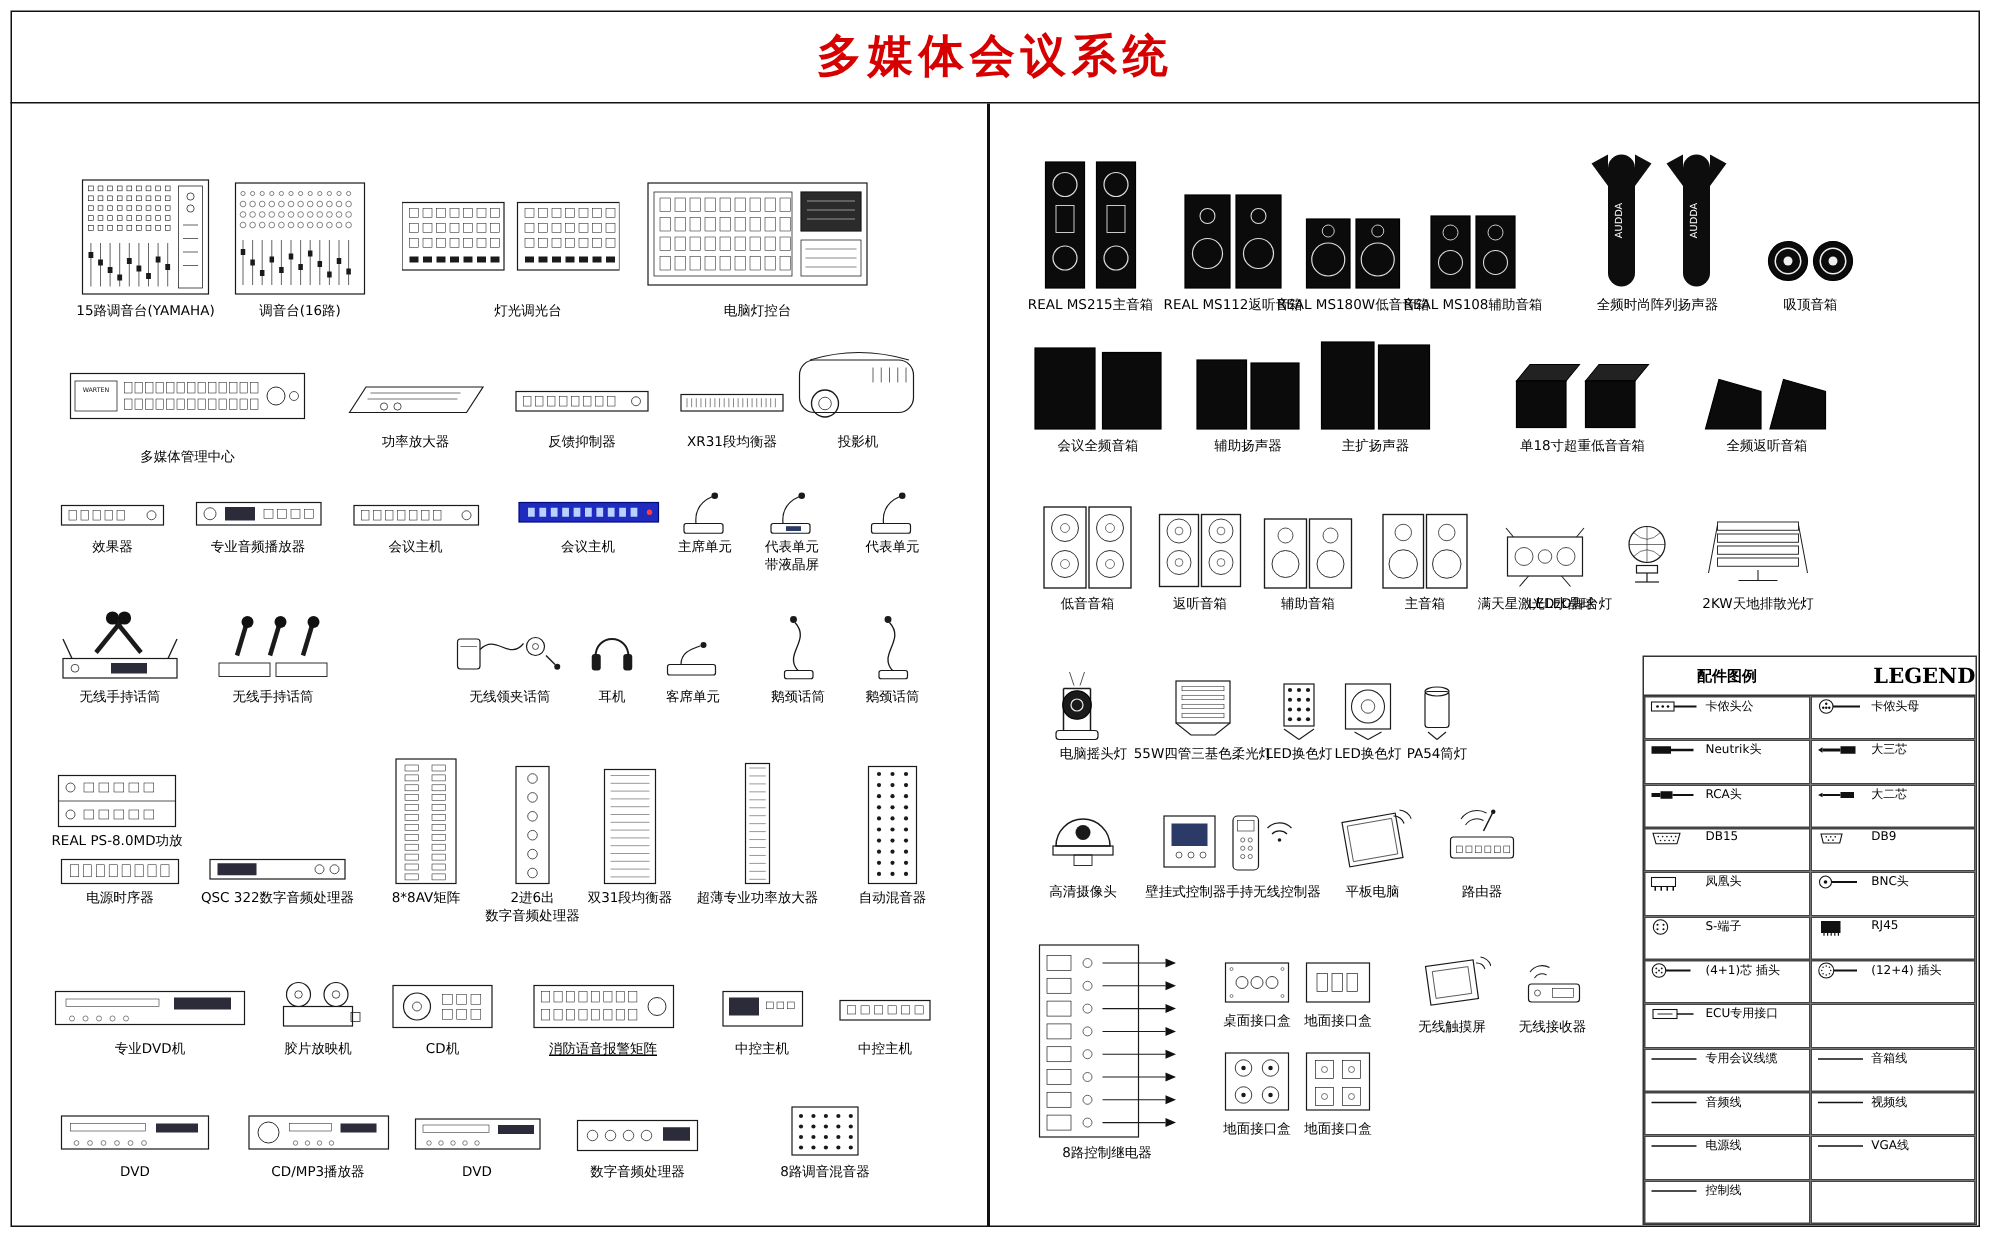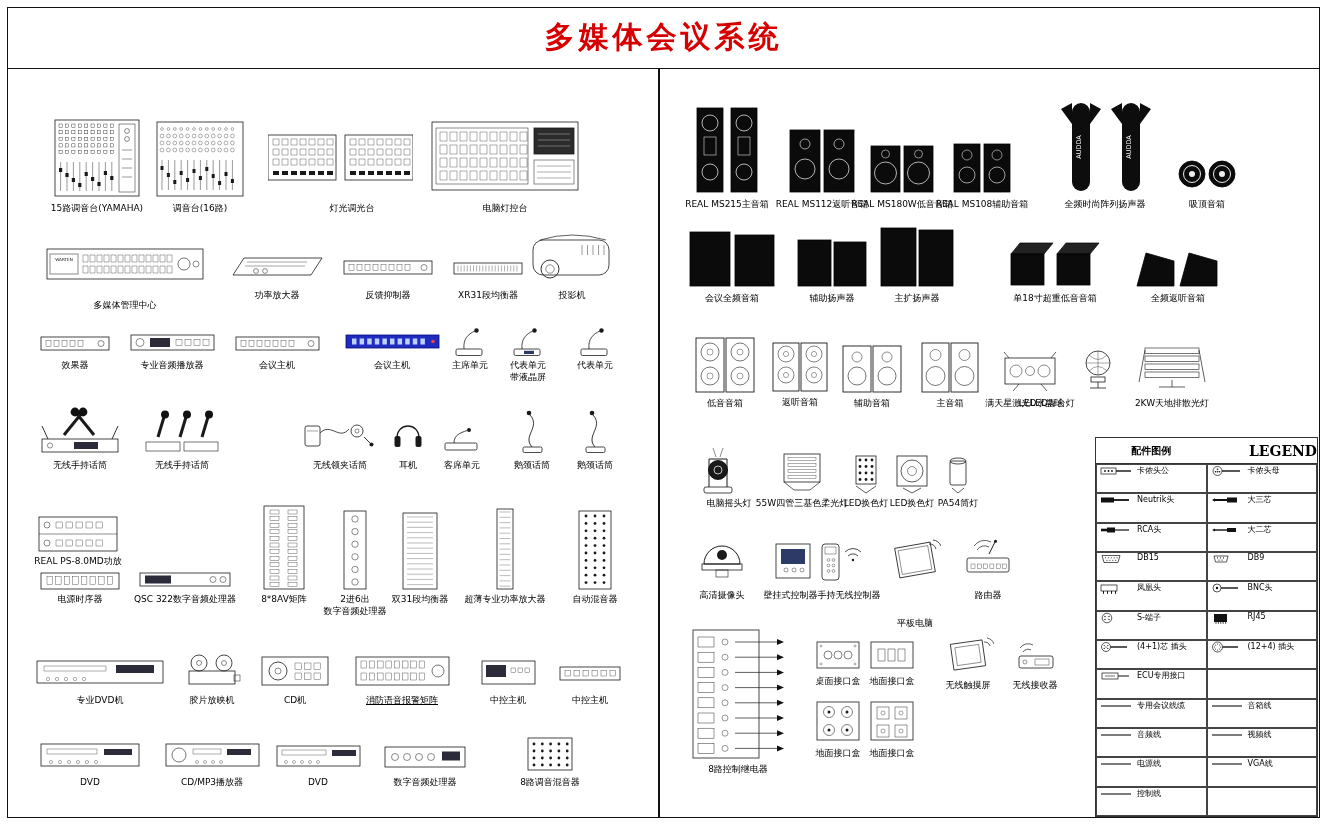--- a/index.html
+++ b/index.html
@@ -1177,21 +1177,21 @@
       <div class="item-icon" style="left: 889px; top: 536px;">
         <svg width="52" height="46" viewBox="0 0 52 46" xmlns="http://www.w3.org/2000/svg">
           <g transform="rotate(-10 26 24)">
             <rect x="8" y="9" width="36" height="30" fill="none" stroke="#1a1a1a" stroke-width="0.8"></rect>
             <rect x="11" y="12" width="30" height="24" fill="none" stroke="#1a1a1a" stroke-width="0.45"></rect>
           </g>
           <path d="M40,8 a7,7 0 0 1 7,5" fill="none" stroke="#1a1a1a" stroke-width="0.8"></path>
           <path d="M44,4 a10,10 0 0 1 8,6" fill="none" stroke="#1a1a1a" stroke-width="0.8"></path>
         </svg>
       </div>
-      <div class="item-label" style="left: 915px; top: 590px; margin-top: 28px;">平板电脑</div>
+      <div class="item-label" style="left: 915px; top: 590px;">平板电脑</div>
       <div class="item-icon" style="left: 959px; top: 538px;">
         <svg width="58" height="44" viewBox="0 0 58 44" xmlns="http://www.w3.org/2000/svg">
           <line x1="30" y1="16" x2="36" y2="4" stroke="#1a1a1a" stroke-width="1"></line>
           <circle cx="36.5" cy="3.2" r="1.5" fill="#1a1a1a" stroke="none" stroke-width="0.8"></circle>
           <path d="M18,12 a9,9 0 0 1 12,-3" fill="none" stroke="#1a1a1a" stroke-width="0.7"></path>
           <path d="M15,8 a13,13 0 0 1 17,-4" fill="none" stroke="#1a1a1a" stroke-width="0.7"></path>
           <rect x="8" y="20" width="42" height="14" rx="2" fill="none" stroke="#1a1a1a" stroke-width="0.8"></rect>
           <rect x="12" y="26" width="4" height="4.5" fill="none" stroke="#1a1a1a" stroke-width="0.35"></rect>
           <rect x="18.3" y="26" width="4" height="4.5" fill="none" stroke="#1a1a1a" stroke-width="0.35"></rect>
           <rect x="24.6" y="26" width="4" height="4.5" fill="none" stroke="#1a1a1a" stroke-width="0.35"></rect>

